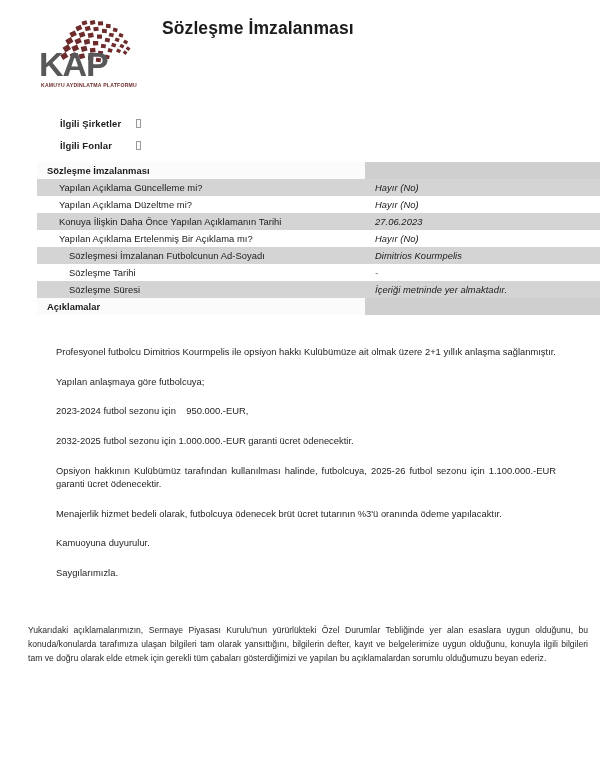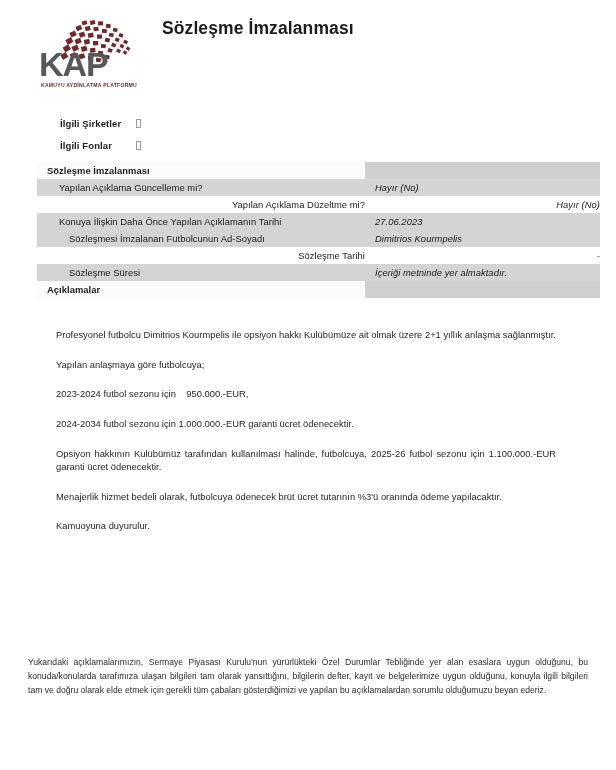--- a/index.html
+++ b/index.html
@@ -80,21 +80,21 @@
     padding: 0;
     vertical-align: middle;
     height: 17px;
     line-height: 17px;
     letter-spacing: 0.05px;
   }
   .kap-table td.label { width: 318px; }
   .kap-table td.value { width: 225px; }
 
   .row-shade td { background: #d4d4d4; margin-left: 6px; }
-  .row-plain td { background: #ffffff; text-align: right; }
+  .row-plain td { background: #ffffff; }
   .row-section td.label { background: #fbfbfb; }
   .row-section td.value { background: #cfcfcf; }
 
   .cell-pad-1 { padding-left: 10px !important; }
   .cell-pad-2 { padding-left: 22px !important; }
   .cell-pad-3 { padding-left: 32px !important; }
   .cell-val   { padding-left: 10px !important; font-style: italic; }
 
   .bold { font-weight: bold; }
 
@@ -109,21 +109,21 @@
   .body-text p {
     margin: 0 0 16px 0;
   }
   .body-text p.justify { text-align: justify; }
   .wide-gap { letter-spacing: 0; }
 
   
   .footer {
     position: absolute;
     left: 28px;
-    top: 656px;
+    top: 624px;
     width: 560px;
     font-size: 8.6px;
     line-height: 1.62;
     color: #2a2a2a;
     text-align: justify;
   }
 </style>
 </head>
 <body>
 
@@ -212,20 +212,24 @@
       <tr class="row-plain">
         <td class="label cell-pad-2">Yapılan Açıklama Düzeltme mi?</td>
         <td class="value cell-val">Hayır (No)</td>
       </tr>
 
       <tr class="row-shade">
         <td class="label cell-pad-2">Konuya İlişkin Daha Önce Yapılan Açıklamanın Tarihi</td>
         <td class="value cell-val">27.06.2023</td>
       </tr>
 
+      <tr class="row-plain">
+        <td class="label cell-pad-2">Yapılan Açıklama Ertelenmiş Bir Açıklama mı?</td>
+        <td class="value cell-val">Hayır (No)</td>
+      </tr>
 
 
       <tr class="row-shade">
         <td class="label cell-pad-3">Sözleşmesi İmzalanan Futbolcunun Ad-Soyadı</td>
         <td class="value cell-val">Dimitrios Kourmpelis</td>
       </tr>
 
       <tr class="row-plain">
         <td class="label cell-pad-3">Sözleşme Tarihi</td>
         <td class="value cell-val">-</td>
@@ -242,19 +246,20 @@
       </tr>
 
     </tbody>
   </table>
 </div>
 
 <div class="body-text">
   <p>Profesyonel futbolcu Dimitrios Kourmpelis ile opsiyon hakkı Kulübümüze ait olmak üzere 2+1 yıllık anlaşma sağlanmıştır.</p>
   <p>Yapılan anlaşmaya göre futbolcuya;</p>
   <p class="wide-gap" style="white-space:pre">2023-2024 futbol sezonu için    950.000.-EUR,</p>
-  <p>2024-2034 futbol sezonu için 1.000.000.-EUR garanti ücret ödenecektir.</p>
+  <p>2032-2025 futbol sezonu için 1.000.000.-EUR garanti ücret ödenecektir.</p>
   <p class="justify">Opsiyon hakkının Kulübümüz tarafından kullanılması halinde, futbolcuya, 2025-26 futbol sezonu için 1.100.000.-EUR garanti ücret ödenecektir.</p>
   <p>Menajerlik hizmet bedeli olarak, futbolcuya ödenecek brüt ücret tutarının %3'ü oranında ödeme yapılacaktır.</p>
   <p>Kamuoyuna duyurulur.</p>
+  <p>Saygılarımızla.</p>
 </div>
 
 <div class="footer">Yukarıdaki açıklamalarımızın, Sermaye Piyasası Kurulu'nun yürürlükteki Özel Durumlar Tebliğinde yer alan esaslara uygun olduğunu, bu konuda/konularda tarafımıza ulaşan bilgileri tam olarak yansıttığını, bilgilerin defter, kayıt ve belgelerimize uygun olduğunu, konuyla ilgili bilgileri tam ve doğru olarak elde etmek için gerekli tüm çabaları gösterdiğimizi ve yapılan bu açıklamalardan sorumlu olduğumuzu beyan ederiz.</div>
 
 </body></html>

